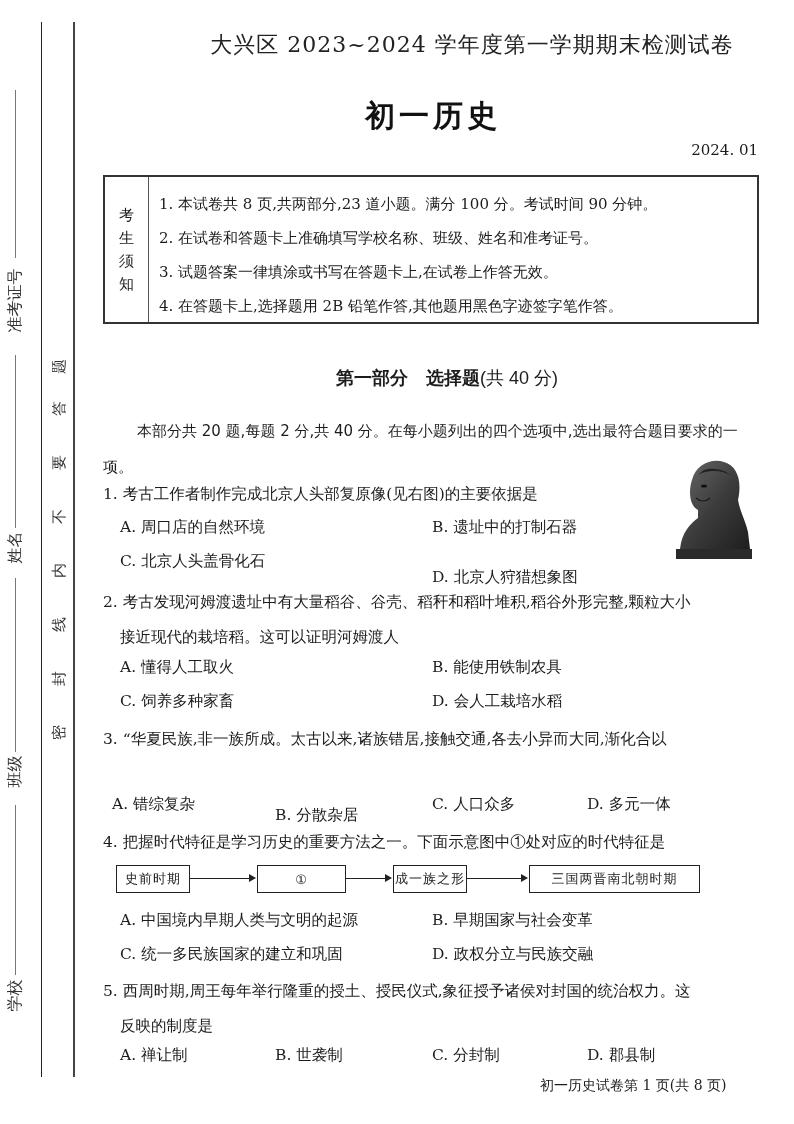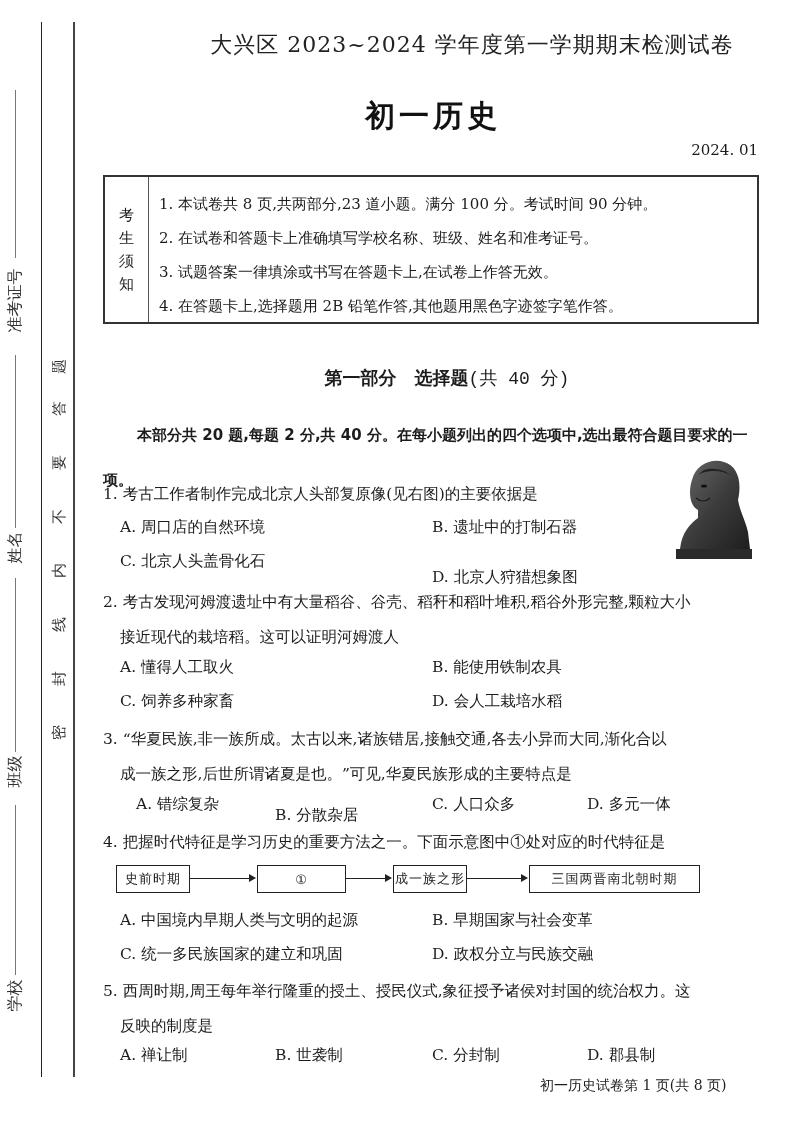--- a/index.html
+++ b/index.html
@@ -45,25 +45,25 @@
     font-size: 15px; line-height: 23px;
   }
   .notice-items { flex: 1; padding: 10px 0 12px 10px; }
   .notice-item { font-size: 15px; height: 34px; line-height: 34px; white-space: nowrap; }
   
   .section-title {
     left: 0; right: 0; top: 366px; padding-left: 100px; text-align: center;
     font-family: "DejaVu Sans", "Liberation Sans", sans-serif;
     font-weight: bold; font-size: 18px;
   }
-  .section-title .pts { font-family: Liberation Mono, monospace; font-weight: normal; }
+  .section-title .pts { font-family: Liberation Sans, sans-serif; font-weight: normal; }
   .instr {
     left: 103px; top: 413px; width: 655px;
-    font-family: "DejaVu Sans", "Liberation Sans", sans-serif; font-weight: bold;
-    font-size: 15px; line-height: 45px; text-indent: 34px;
+    font-family: "DejaVu Sans", "Liberation Sans", sans-serif; font-weight: normal;
+    font-size: 15px; line-height: 36px; text-indent: 34px;
   }
   .q { left: 103px; width: 660px; font-size: 15.5px; line-height: 35px; }
   .q-stem { white-space: nowrap; }
   .q-cont { padding-left: 17px; white-space: nowrap; }
   .opt { position: absolute; white-space: nowrap; font-size: 15.5px; }
   .bust {
     left: 668px; top: 452px; width: 88px; height: 110px;
   }
   
   .flow-box {
@@ -161,23 +161,22 @@
   <div class="q-stem">2. 考古发现河姆渡遗址中有大量稻谷、谷壳、稻秆和稻叶堆积,稻谷外形完整,颗粒大小</div>
   <div class="q-cont">接近现代的栽培稻。这可以证明河姆渡人</div>
 </div>
 <span class="opt" style="left:120px;top:657px;">A. 懂得人工取火</span>
 <span class="opt" style="left:432px;top:657px;">B. 能使用铁制农具</span>
 <span class="opt" style="left:120px;top:691px;">C. 饲养多种家畜</span>
 <span class="opt" style="left:432px;top:691px;">D. 会人工栽培水稻</span>
 
 <div class="abs q" style="top:722px;">
   <div class="q-stem">3. “华夏民族,非一族所成。太古以来,诸族错居,接触交通,各去小异而大同,渐化合以</div>
-  <div class="q-cont">成一族之形,后世所谓诸夏是也。”可见,华夏民族形成的主要特点是</div>
-</div>
-<span class="opt" style="left:136px;top:794px;">A. 错综复杂</span>
+</div>
+<span class="opt" style="left:112px;top:794px;">A. 错综复杂</span>
 <span class="opt" style="left:275px;top:794px;margin-top:11px;">B. 分散杂居</span>
 <span class="opt" style="left:432px;top:794px;">C. 人口众多</span>
 <span class="opt" style="left:587px;top:794px;">D. 多元一体</span>
 
 <div class="abs q" style="top:825px;">
   <div class="q-stem">4. 把握时代特征是学习历史的重要方法之一。下面示意图中①处对应的时代特征是</div>
 </div>
 <div>
   <div class="flow-box" style="left:116px;width:72px;">史前时期</div>
   <div class="flow-arrow" style="left:190px;width:64px;"></div>

